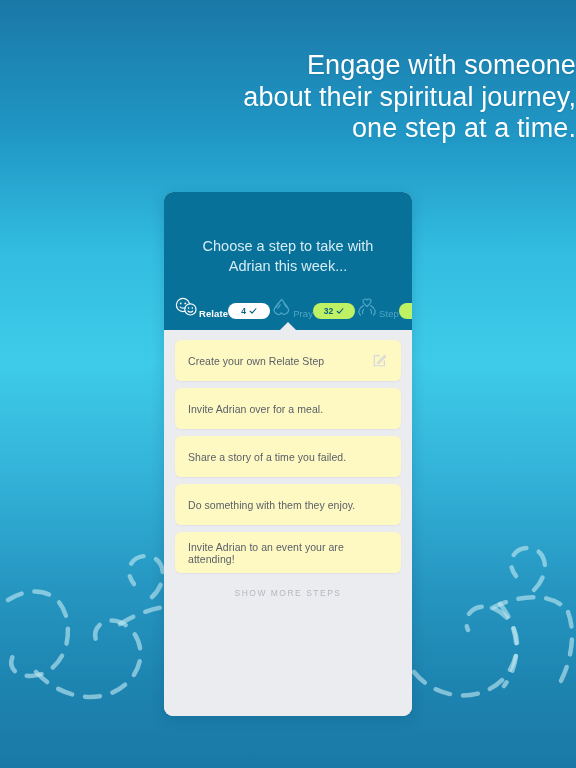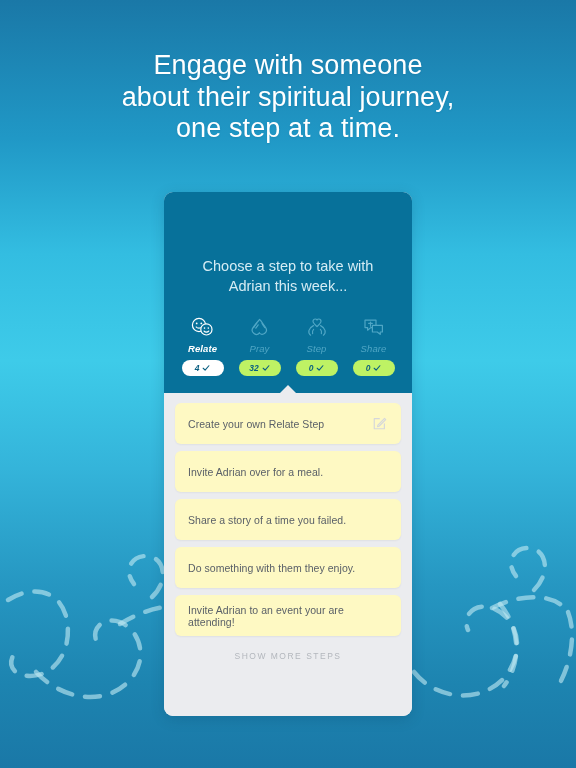--- a/index.html
+++ b/index.html
@@ -31,21 +31,21 @@
     width: 576px; height: 768px;
     pointer-events: none;
   }
 
   
   .headline {
     position: absolute;
     left: 0;
     top: 50px;
     width: 576px;
-    text-align: center;
+    text-align: right;
     color: #ffffff;
     font-size: 27px;
     line-height: 31.5px;
     font-weight: 400;
     letter-spacing: 0.1px;
     text-shadow: 0 1px 2px rgba(0,60,90,0.13);
   }
   .headline span { display: block; }
 
   
@@ -58,24 +58,24 @@
     border-radius: 9px;
     overflow: hidden;
     background: #ebecef;
     box-shadow: 0 3px 14px rgba(0,45,70,0.18);
     display: flex;
     flex-direction: column;
   }
 
   .card-header {
     background: #07719a;
-    padding: 64px 0 0 0;
+    padding: 44px 0 0 0;
     position: relative;
     flex: 0 0 auto;
-    height: 201px;
+    height: 138px;
   }
 
   .card-title {
     text-align: center;
     color: #d5ecf4;
     font-size: 14.5px;
     line-height: 20px;
     font-weight: 400;
     padding: 0 18px;
   }
@@ -83,23 +83,22 @@
 
   
   .tabs {
     display: flex;
     margin-top: 19px;
     padding: 0 10px;
   }
   .tab {
     flex: 1 1 0;
     display: flex;
-    flex-direction: column;
-    align-items: center;
-    font-style: italic;
+    flex-direction: row;
+    align-items: flex-end;
   }
   .tab-icon {
     height: 24px;
     display: flex;
     align-items: center;
     justify-content: center;
   }
   .tab-icon svg { display: block; }
   .tab-label {
     margin-top: 4px;

